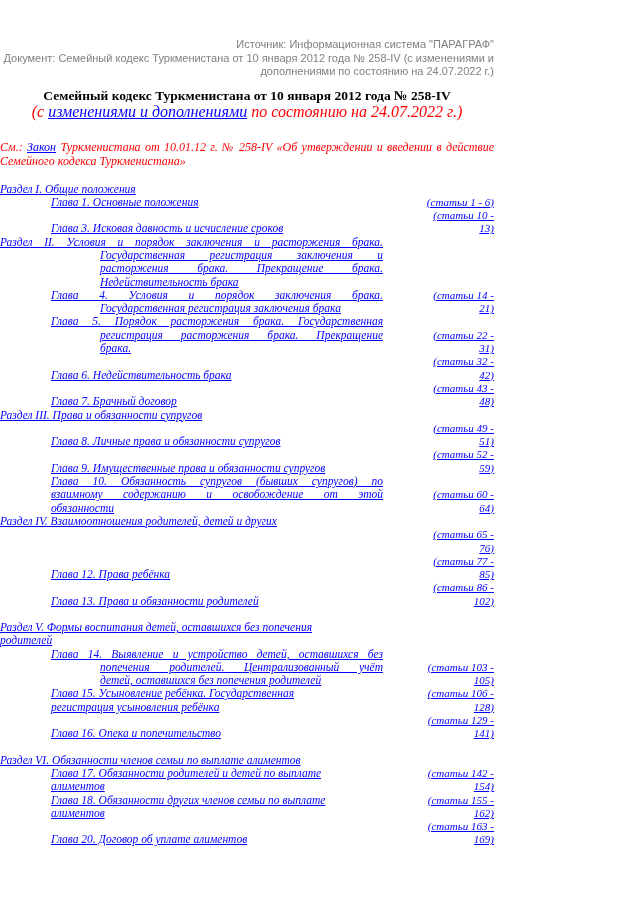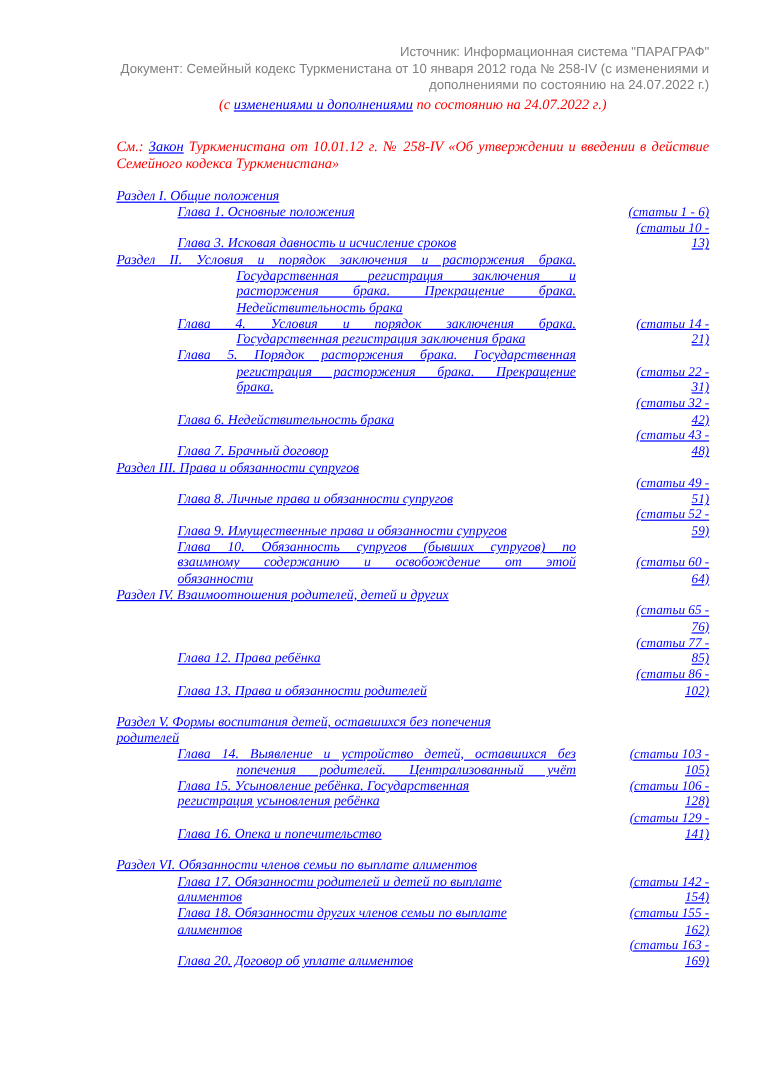--- a/index.html
+++ b/index.html
@@ -3,36 +3,36 @@
 <meta charset="utf-8">
 <style>
   html, body { margin: 0; padding: 0; }
   body {
     width: 640px; height: 905px;
     background: #ffffff;
     overflow: hidden;
     font-family: "Liberation Serif", "DejaVu Serif", serif;
     color: #000000;
   }
-  .doc { width: 494px; margin-left: 97px; padding-top: 38px; }
+  .doc { width: 494px; padding-top: 38px; }
 
   .header {
     font-family: "Liberation Sans", "DejaVu Sans", sans-serif;
     font-size: 11px; line-height: 13.5px;
     color: #808080; text-align: right;
   }
 
   .title {
     margin-top: 9px;
     font-size: 13.5px; font-weight: bold;
     text-align: center; line-height: 16px;
   }
   .subtitle {
     margin-top: 1px;
-    font-size: 12px; font-style: italic;
+    font-size: 16px; font-style: italic;
     color: #ff0000; text-align: center; line-height: 14px;
   }
 
   a.lnk { color: #0000ff; text-decoration: underline; cursor: pointer; }
 
   .see {
     margin-top: 21px;
     font-size: 12px; font-style: italic;
     color: #ff0000; text-align: justify; line-height: 14.5px;
   }
@@ -59,20 +59,21 @@
 </head>
 <body>
 
 <div class="doc">
 
   <div class="header">
     <div>Источник: Информационная система "ПАРАГРАФ"</div>
     <div>Документ: Семейный кодекс Туркменистана от 10 января 2012 года № 258-IV (с изменениями и дополнениями по состоянию на 24.07.2022 г.)</div>
   </div>
 
+  <div class="title">Семейный кодекс Туркменистана от 10 января 2012 года № 258-IV</div>
 
   <div class="subtitle"><span>(с </span><a class="lnk">изменениями и дополнениями</a><span> по состоянию на 24.07.2022 г.)</span></div>
 
   <div class="see"><span>См.: </span><a class="lnk">Закон</a><span> Туркменистана от 10.01.12 г. № 258-IV «Об утверждении и введении в действие Семейного кодекса Туркменистана»</span></div>
 
   <div class="toc">
       <div class="row section">
         <div class="t">
           <div class="line"><a class="lnk">Раздел I. Общие положения</a></div>
         </div>
@@ -177,20 +178,21 @@
         <div class="t">
           <div class="line"><a class="lnk">Раздел V. Формы воспитания детей, оставшихся без попечения</a></div>
           <div class="line"><a class="lnk">родителей</a></div>
         </div>
         <div class="a"></div>
       </div>
       <div class="row chapter deep">
         <div class="t">
           <div class="line fill"><a class="lnk">Глава 14. Выявление и устройство детей, оставшихся без</a></div>
           <div class="line fill"><a class="lnk">попечения родителей. Централизованный учёт</a></div>
+          <div class="line"><a class="lnk">детей, оставшихся без попечения родителей</a></div>
         </div>
         <div class="a"><a class="lnk">(статьи 103 - 105)</a></div>
       </div>
       <div class="row chapter">
         <div class="t">
           <div class="line"><a class="lnk">Глава 15. Усыновление ребёнка. Государственная</a></div>
           <div class="line"><a class="lnk">регистрация усыновления ребёнка</a></div>
         </div>
         <div class="a"><a class="lnk">(статьи 106 - 128)</a></div>
       </div>

